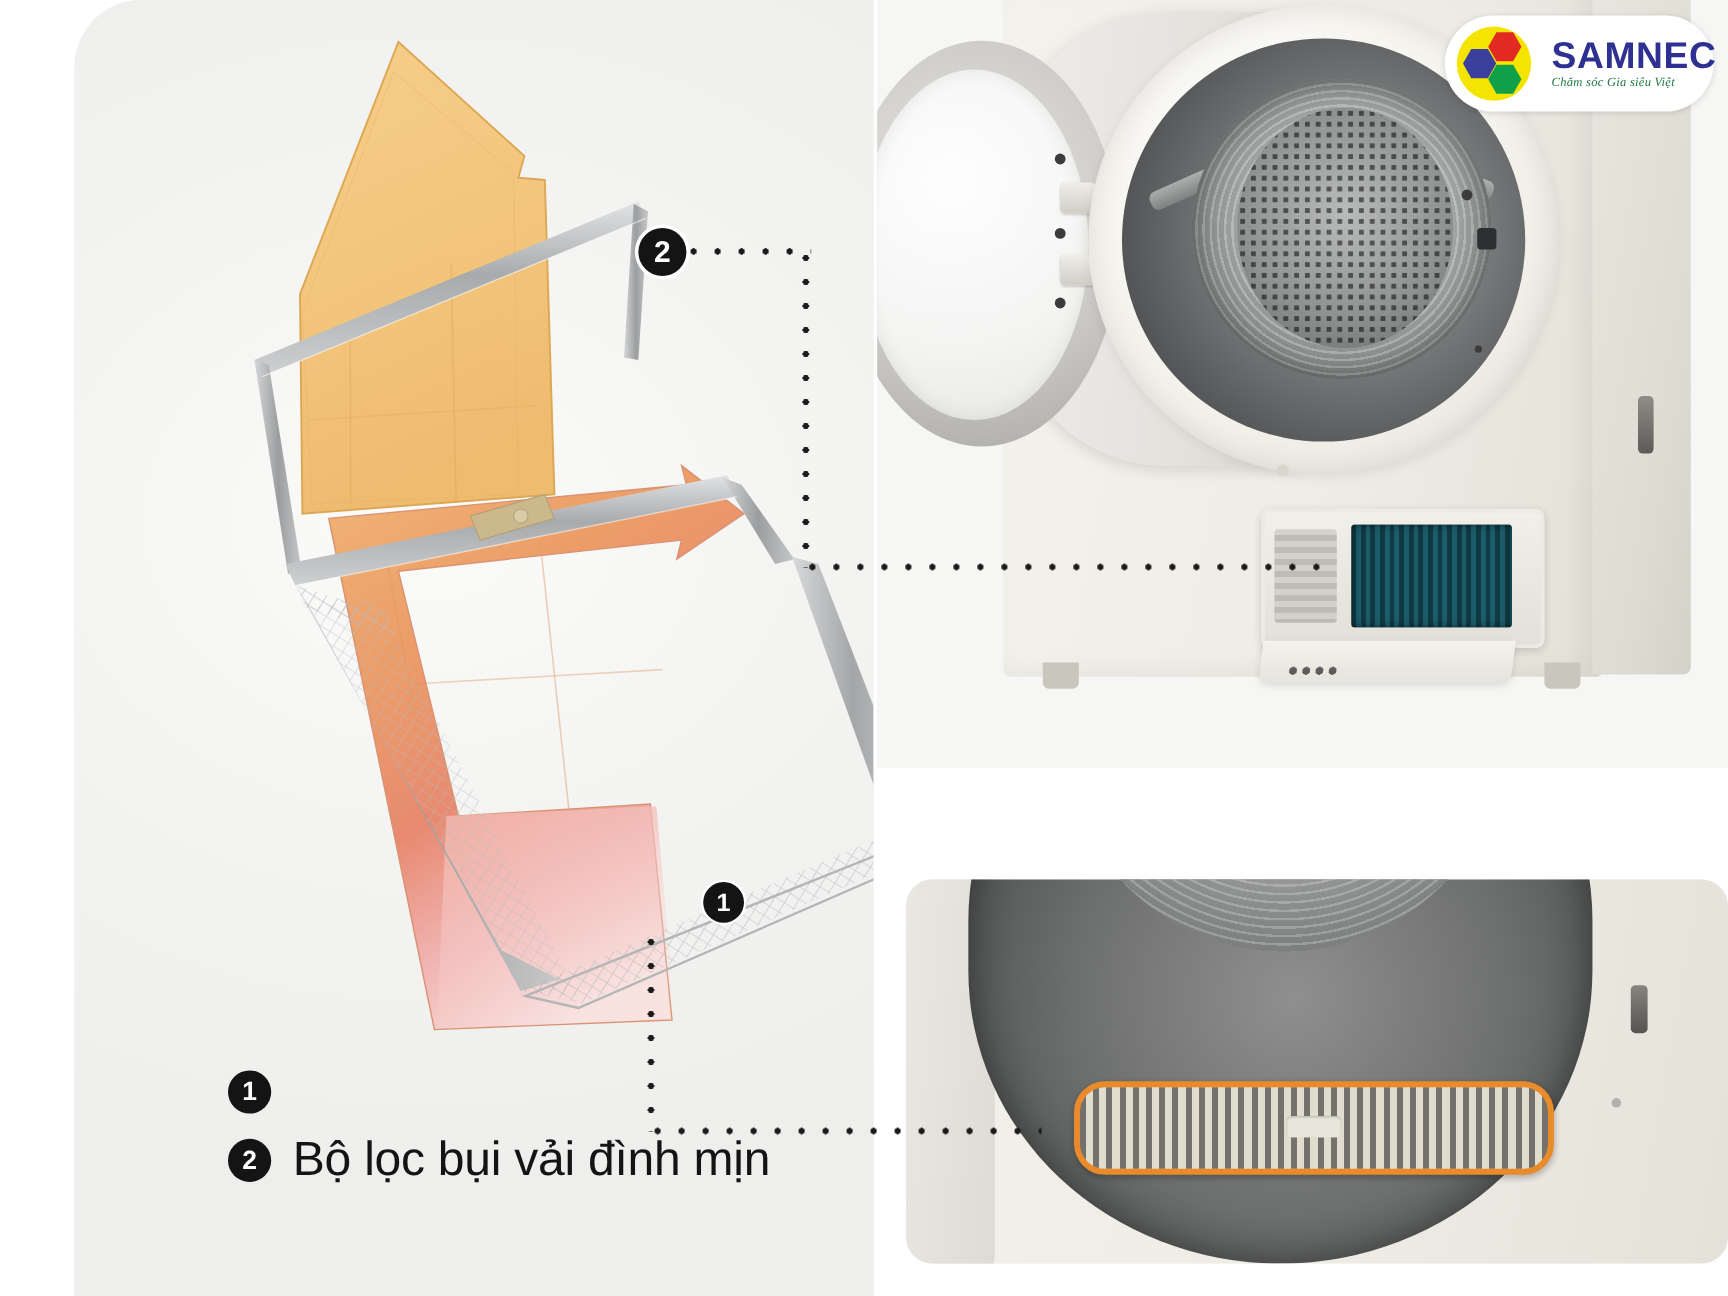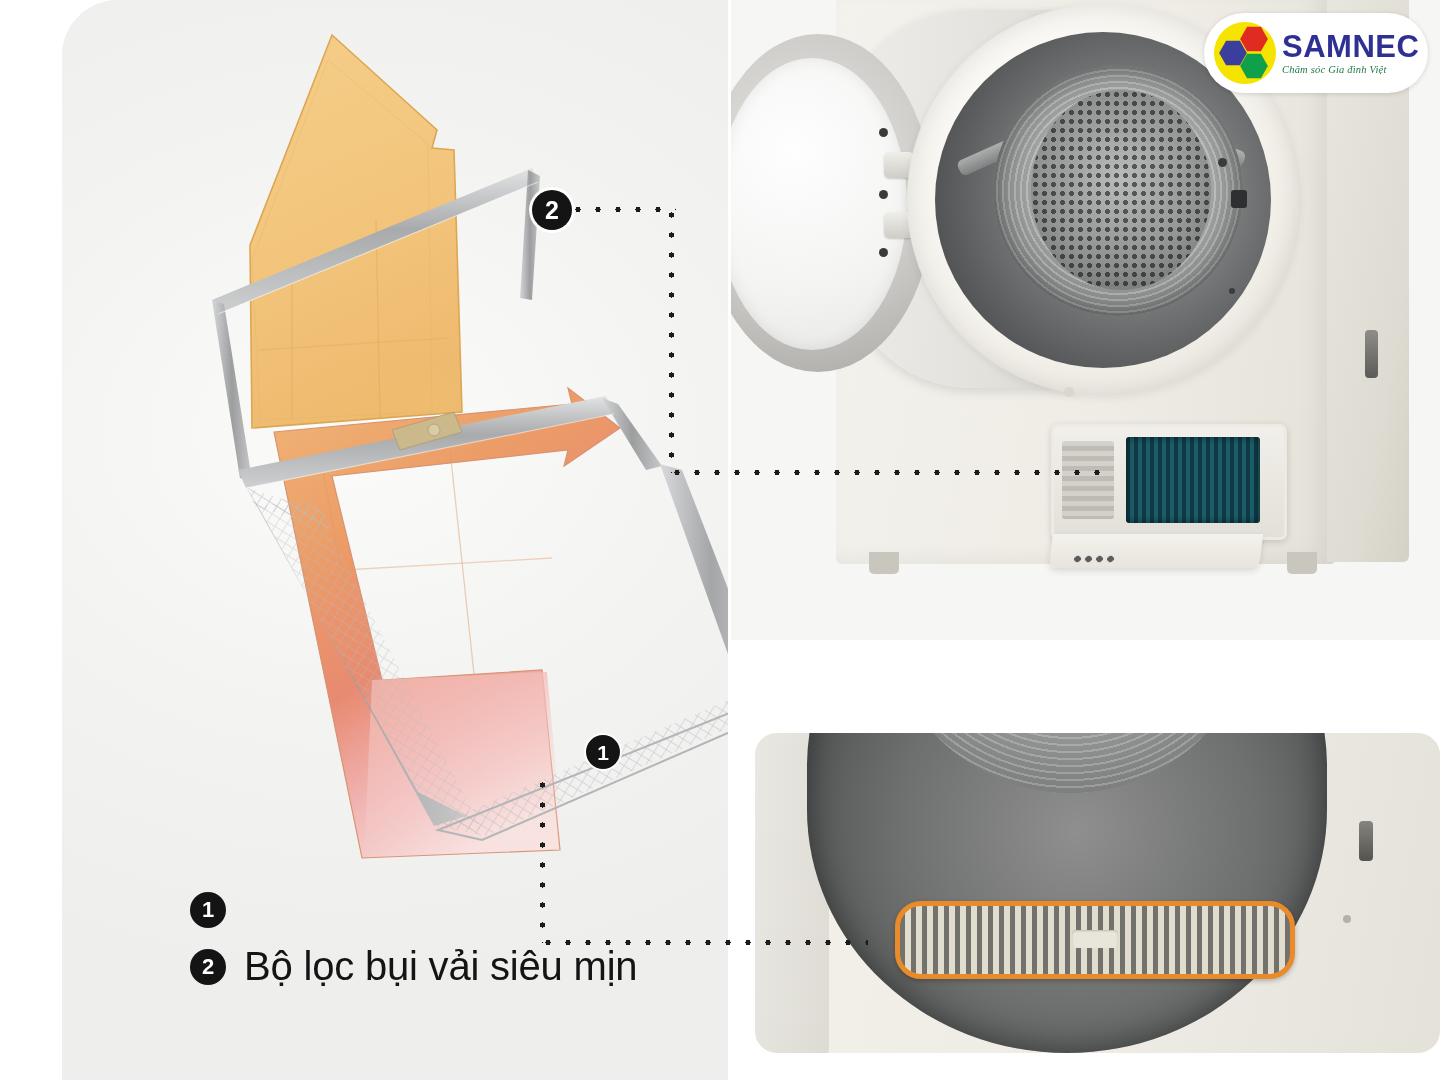--- a/index.html
+++ b/index.html
@@ -225,20 +225,21 @@
     border-radius:0 16px 16px 0;
   }
 
   
   .logo{
     position:absolute;left:1204px;top:13px;width:224px;height:80px;
     background:#ffffff;border-radius:40px;
     box-shadow:0 1px 5px rgba(0,0,0,.14);
     display:flex;align-items:center;
     z-index:60;
+    gap:11px;
   }
   .logo-mark{
     position:relative;width:62px;height:62px;border-radius:50%;
     background:#f5e400;margin-left:10px;flex:0 0 auto;
   }
   .hexa{position:absolute;width:30px;height:26px;}
   .logo-text{margin-left:6px;line-height:1;}
   .logo-name{
     font-size:31px;font-weight:bold;color:#2e3192;letter-spacing:.5px;
     font-family:"Liberation Sans", sans-serif;
@@ -350,21 +351,21 @@
     <div class="legend">
       <div class="legend-row">
         <div class="badge-inline">
           <span>1</span>
         </div>
       </div>
       <div class="legend-row">
         <div class="badge-inline">
           <span>2</span>
         </div>
-        <div class="legend-text">Bộ lọc bụi vải siêu mịn</div>
+        <div class="legend-text">Bộ lọc bụi vải đình mịn</div>
       </div>
     </div>
   </div>
 
   <div class="dots-h" style="left:528px;top:205px;width:148px;"></div>
   <div class="dots-v" style="left:667px;top:205px;height:268px;"></div>
   <div class="dots-h" style="left:667px;top:468px;width:440px;"></div>
 
   <div class="dots-v" style="left:538px;top:775px;height:168px;"></div>
   <div class="dots-h" style="left:538px;top:938px;width:330px;"></div>
@@ -430,17 +431,17 @@
       </svg>
       <svg class="hexa" viewBox="0 0 34 30" style="left:25px;top:4px;">
         <polygon points="9,1 25,1 33,15 25,29 9,29 1,15" fill="#e02a22"></polygon>
       </svg>
       <svg class="hexa" viewBox="0 0 34 30" style="left:25px;top:31px;">
         <polygon points="9,1 25,1 33,15 25,29 9,29 1,15" fill="#11a04a"></polygon>
       </svg>
     </div>
     <div class="logo-text">
       <div class="logo-name">SAMNEC</div>
-      <div class="logo-tag">Chăm sóc Gia đình Việt</div>
+      <div class="logo-tag">Chăm sóc Gia siêu Việt</div>
     </div>
   </div>
 
 </div>
 
 </body></html>

